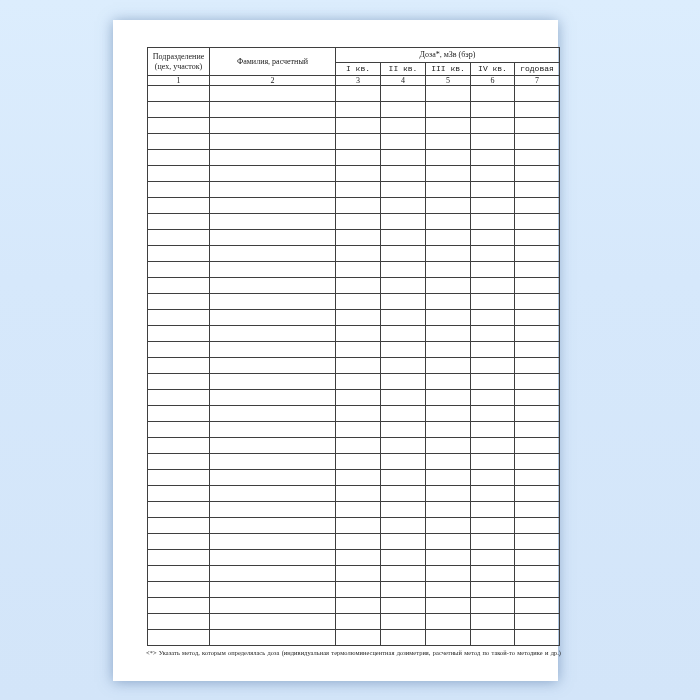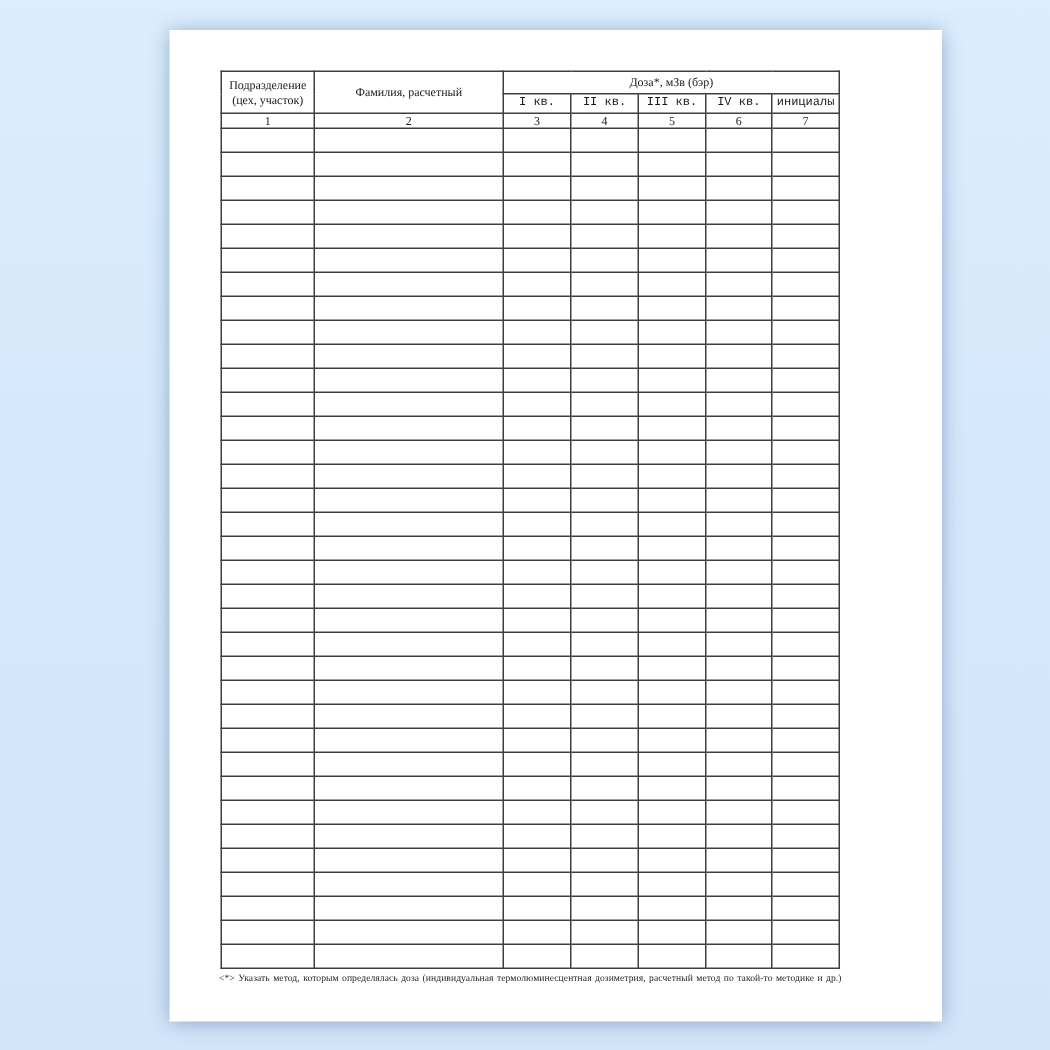--- a/index.html
+++ b/index.html
@@ -12,21 +12,21 @@
     position: relative;
     background: linear-gradient(180deg, #dcedfd 0%, #d6e8fb 40%, #d3e5f9 100%);
     font-family: "Liberation Serif", "DejaVu Serif", serif;
     color: #1a1a1a;
     overflow: hidden;
   }
   .page {
     position: absolute;
     left: 113px;
     top: 20px;
-    width: 515px;
+    width: 445px;
     height: 661px;
     background: #ffffff;
     box-shadow: 0 1px 13px rgba(104, 136, 176, 0.70);
   }
   table.dose-table {
     position: absolute;
     left: 34px;
     top: 27px;
     width: 412px;
     border-collapse: collapse;
@@ -89,21 +89,21 @@
           <span>(цех, участок)</span>
         </td>
         <td rowspan="2">Фамилия, расчетный</td>
         <td colspan="5">Доза*, мЗв (бэр)</td>
       </tr>
       <tr class="hdr-row-2">
         <td>I кв.</td>
         <td>II кв.</td>
         <td>III кв.</td>
         <td>IV кв.</td>
-        <td>инициалы</td>
+        <td>годовая</td>
       </tr>
       <tr class="hdr-row-3">
         <td>1</td>
         <td>2</td>
         <td>3</td>
         <td>4</td>
         <td>5</td>
         <td>6</td>
         <td>7</td>
       </tr>

